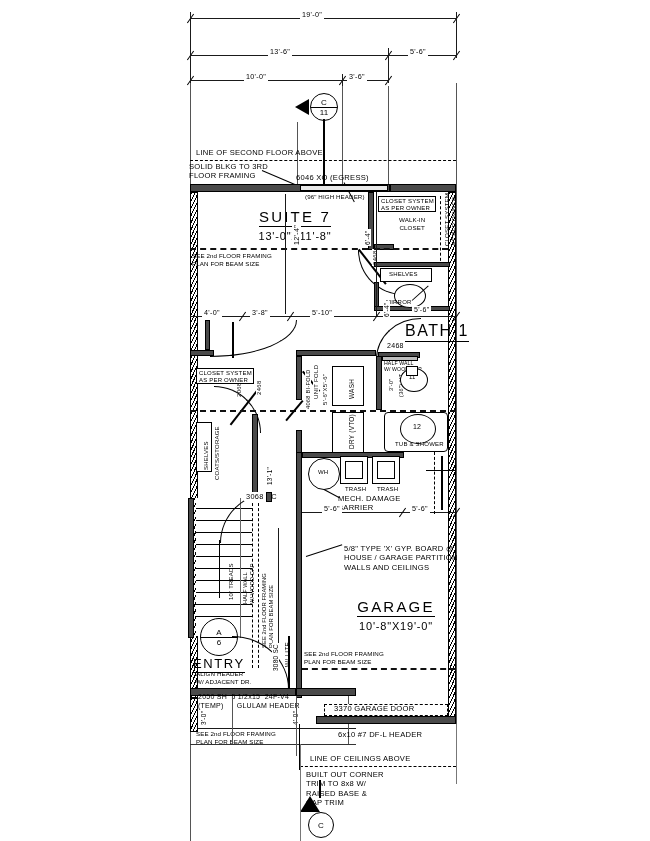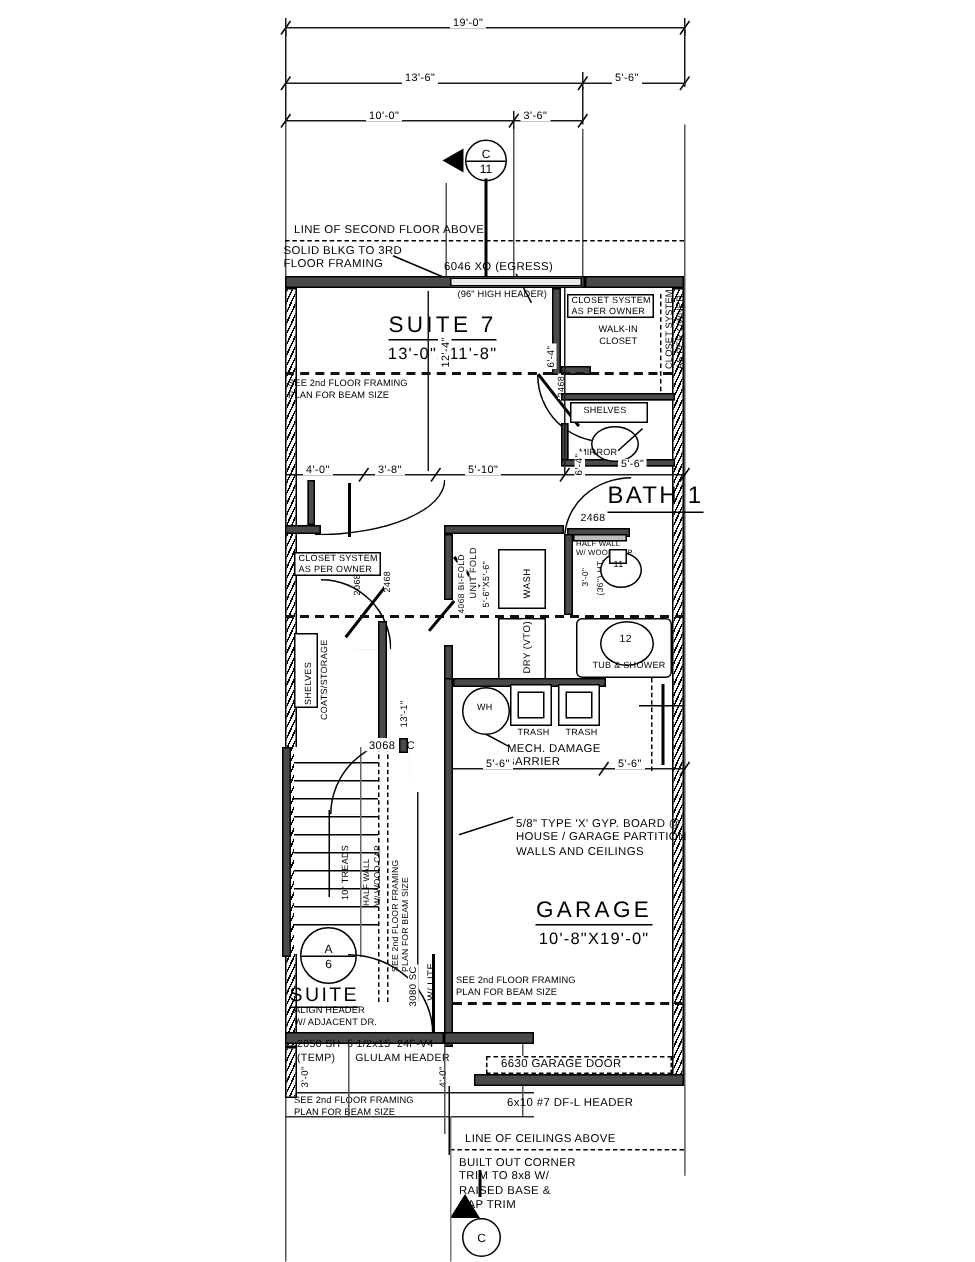--- a/index.html
+++ b/index.html
@@ -334,21 +334,21 @@
 
   <div class="dtv" style="left:266px;top:486px;font-size:6.4px;">13'-1"</div>
   <div class="dtv" style="left:284px;top:660px;font-size:6.4px;">8'-7"</div>
   <div class="dimv" style="left:278px;top:528px;height:140px;"></div>
 
   <div class="bub" style="left:200px;top:618px;width:36px;height:36px;">
     <i class="u">A</i>
     <i>6</i>
   </div>
   <div class="room" style="left:193px;top:654px;">
-    <span class="t" style="font-size:13px;letter-spacing:1.6px;">SUITE</span>
+    <span class="t" style="font-size:13px;letter-spacing:1.6px;">ENTRY</span>
   </div>
   <div class="nt sm" style="left:196px;top:670px;">ALIGN HEADER
 W/ ADJACENT DR.</div>
 
   <div class="dooraw" style="left:232px;top:636px;width:56px;height:52px;
        border-radius:0 100% 0 0;border-width:1.1px 1.1px 0 0;"></div>
   <div class="dtv" style="left:272px;top:672px;font-size:6.4px;">3080 SC</div>
   <div class="dtv" style="left:284px;top:668px;font-size:6.4px;">W/ LITE</div>
   <div class="ln vl" style="left:288px;top:636px;height:52px;background:#000;width:2px;"></div>
 
@@ -364,21 +364,21 @@
   <div class="nt sm" style="left:196px;top:730px;">SEE 2nd FLOOR FRAMING
 PLAN FOR BEAM SIZE</div>
   <div class="hatch" style="left:190px;top:698px;width:8px;height:34px;"></div>
   <div class="ln hl" style="left:190px;top:744px;width:166px;background:#333;"></div>
   <div class="ln vl" style="left:232px;top:696px;height:48px;background:#555;"></div>
   <div class="ln vl" style="left:296px;top:696px;height:60px;background:#555;"></div>
   <div class="ln vl" style="left:348px;top:696px;height:48px;background:#555;"></div>
 
   <div class="wall" style="left:316px;top:716px;width:140px;height:8px;"></div>
   <div class="cab" style="left:324px;top:704px;width:124px;height:12px;border-style:dashed;"></div>
-  <div class="nt" style="left:334px;top:704px;">6630 GARAGE DOOR</div>
+  <div class="nt" style="left:334px;top:704px;">3370 GARAGE DOOR</div>
   <div class="nt" style="left:338px;top:730px;">6x10 #7 DF-L HEADER</div>
 
   <div class="nt" style="left:310px;top:754px;">LINE OF CEILINGS ABOVE</div>
   <div class="dashf" style="left:300px;top:766px;width:156px;"></div>
 
   <div class="nt" style="left:306px;top:770px;">BUILT OUT CORNER
 TRIM TO 8x8 W/
 RAISED BASE &amp;
 CAP TRIM</div>
   <div class="lead" style="left:300px;top:724px;width:46px;transform:rotate(90deg);transform-origin:left top;"></div>

